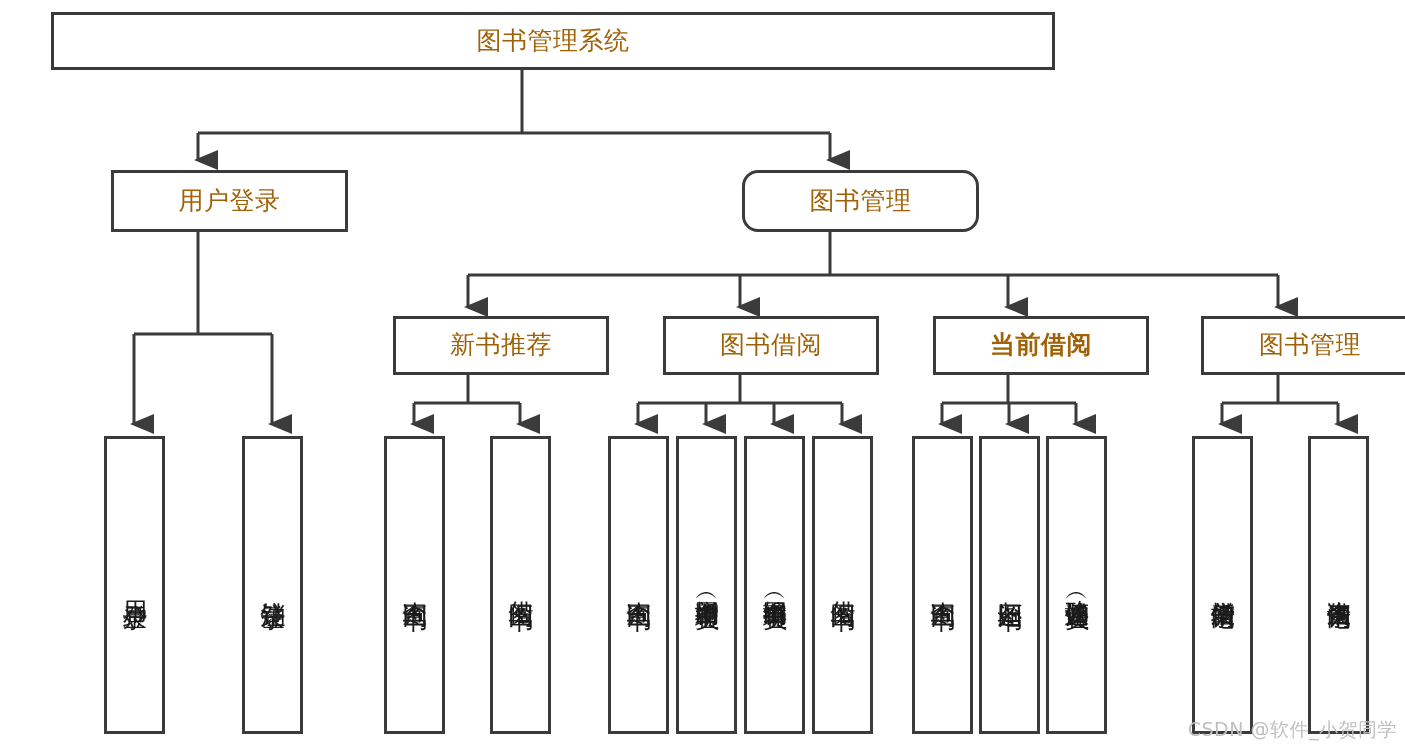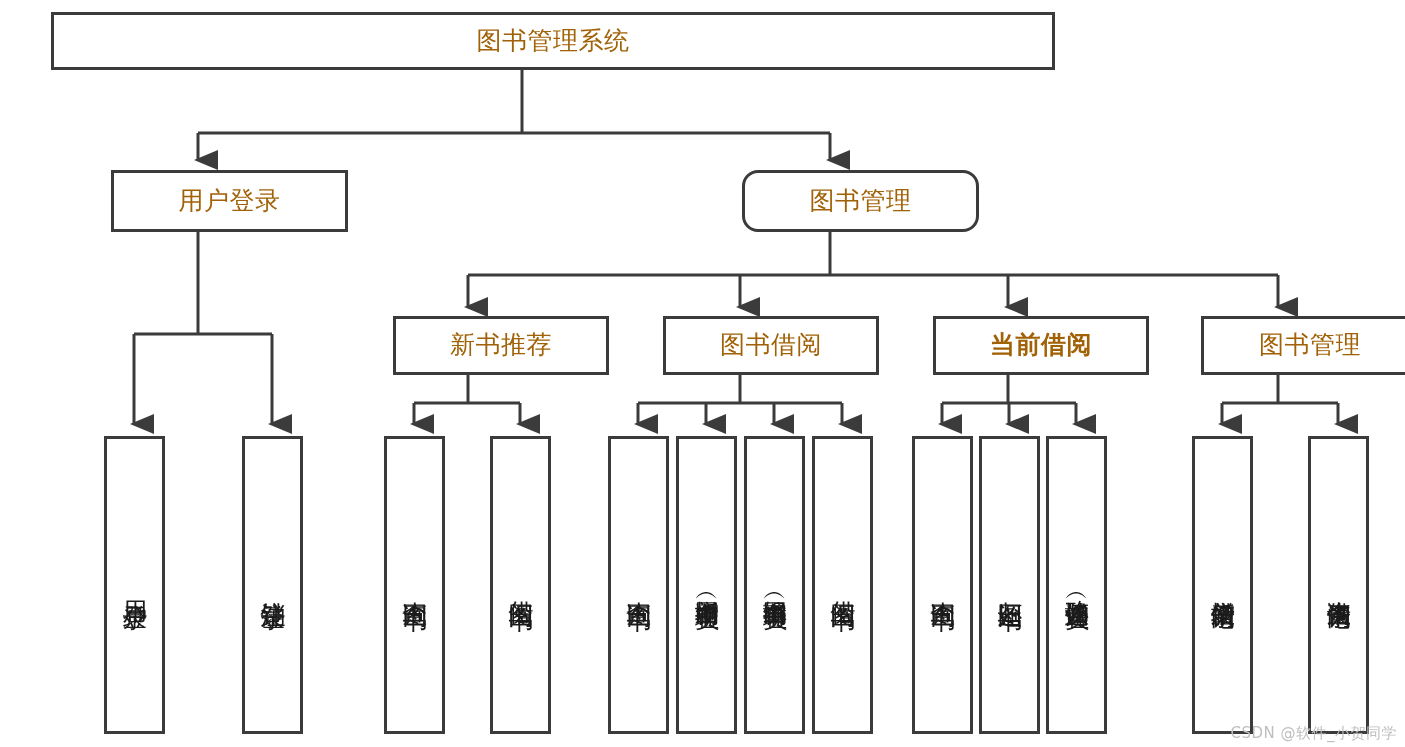--- a/index.html
+++ b/index.html
@@ -60,21 +60,21 @@
     white-space: nowrap;
   }
   .leaf-box.tall .leaf-label {
     font-size: 24px;
     letter-spacing: 1px;
   }
   .watermark {
     position: absolute;
     right: 8px;
     bottom: 4px;
-    font-size: 15px;
+    font-size: 19px;
     color: #bfbfbf;
     letter-spacing: 0.5px;
     white-space: nowrap;
     pointer-events: none;
   }
 </style>
 </head>
 <body>
 
 <div id="canvas">

